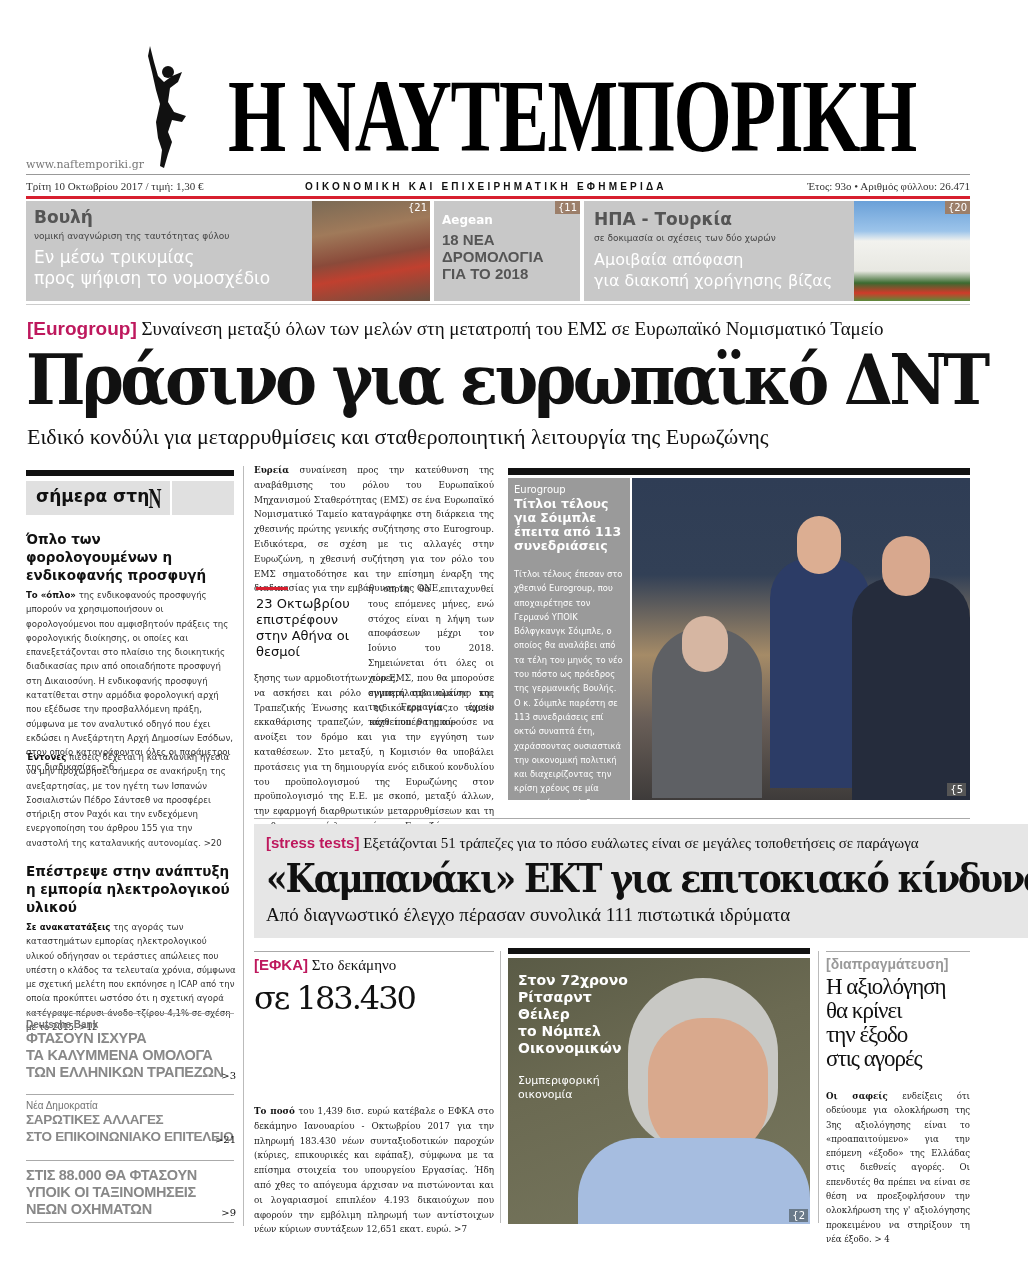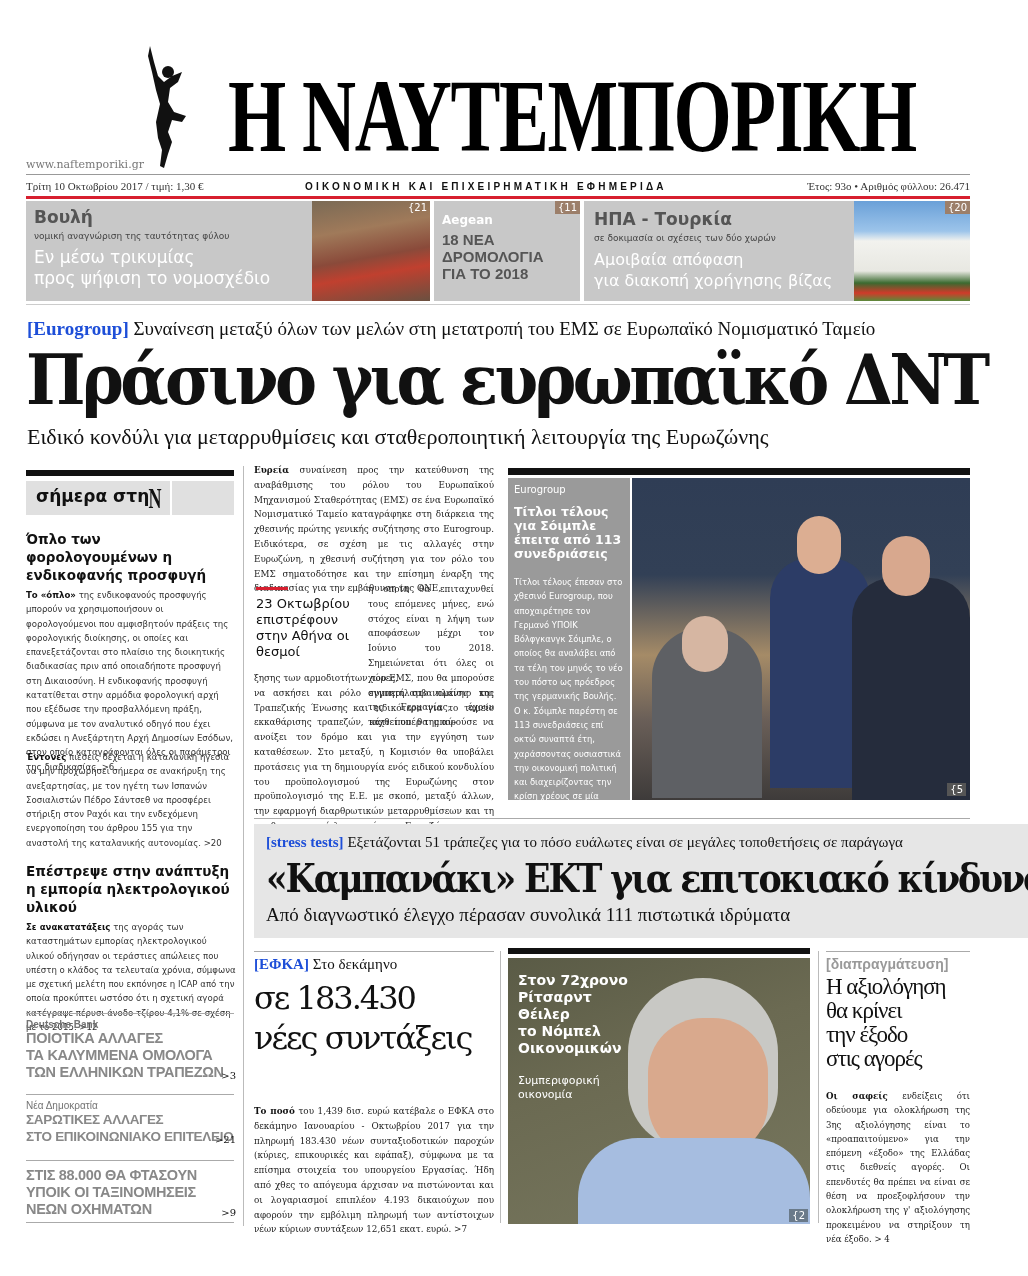--- a/index.html
+++ b/index.html
@@ -17,21 +17,21 @@
 #issue{right:58px;top:180px;font-size:11px;color:#333;font-family:"Liberation Serif",serif}
 .rule-red{height:3px;background:#d71f2f}
 
 .tbox{background:#c8c8c8;height:100px;top:201px}
 .tbox .kicker{font-family:"DejaVu Sans",sans-serif;font-weight:bold;color:#555}
 .tbox .sub{font-family:"DejaVu Sans",sans-serif;font-size:9px;color:#444}
 .tbox .big{font-family:"DejaVu Sans",sans-serif;color:#fff;line-height:21px}
 .pageref{position:absolute;top:0;right:0;background:#9c7f6a;color:#fff;font-size:10px;padding:1px 3px;font-family:"DejaVu Sans",sans-serif}
 
 #lead-kicker{left:27px;top:318px;font-family:"Liberation Serif",serif;font-size:19px;white-space:nowrap}
-.tag-grey{color:#1d4ed8;font-family:Liberation Serif, serif;font-weight:bold}
+.tag-grey{color:#be185d;font-family:Liberation Sans, sans-serif;font-weight:bold}
 #lead-title{left:26px;top:338px;font-family:"DejaVu Serif",serif;font-weight:bold;font-size:70px;letter-spacing:-4px;white-space:nowrap;transform:scaleX(0.9);transform-origin:left top}
 #lead-sub{left:27px;top:424px;font-family:"Liberation Serif",serif;font-size:22px;white-space:nowrap}
 
 .blackbar{height:10px;background:#111}
 .lh{font-family:"DejaVu Sans",sans-serif;font-weight:bold;font-size:13.5px;line-height:18px}
 .lb{font-family:"DejaVu Sans",sans-serif;font-size:8.6px;line-height:14.3px;color:#333}
 .lb b{color:#111}
 .sidered{font-family:Liberation Sans, sans-serif;font-size:10px;color:#737373;font-weight:bold}
 .sidegrey{font-family:"Liberation Sans",sans-serif;font-weight:bold;font-size:14.5px;color:#888;line-height:17px;letter-spacing:-0.3px}
 .ref{font-family:"DejaVu Serif",serif;font-size:10px;color:#111}
@@ -116,21 +116,21 @@
 </div>
 <div class="abs" style="left:26px;top:862px;width:210px">
   <div class="lh">Επέστρεψε στην ανάπτυξη η εμπορία ηλεκτρολογικού υλικού</div>
   <div class="lb" style="margin-top:4px"><b>Σε ανακατατάξεις</b> <span>της αγοράς των καταστημάτων εμπορίας ηλεκτρολογικού υλικού οδήγησαν οι τεράστιες απώλειες που υπέστη ο κλάδος τα τελευταία χρόνια, σύμφωνα με σχετική μελέτη που εκπόνησε η ICAP από την οποία προκύπτει ωστόσο ότι η σχετική αγορά κατέγραψε πέρυσι άνοδο τζίρου 4,1% σε σχέση με το 2015. &gt;12</span></div>
 </div>
 
 <div class="abs hr" style="left:26px;top:1013px;width:208px"></div>
 <div class="abs" style="left:26px;top:1019px;width:210px">
   <div class="sidered">Deutsche Bank</div>
   <div class="sidegrey">
-      <div>ΠΟΙΟΤΙΚΑ ΑΛΛΑΓΕΣ</div>
+      <div>ΦΤΑΣΟΥΝ ΙΣΧΥΡΑ</div>
       <div>ΤΑ ΚΑΛΥΜΜΕΝΑ ΟΜΟΛΟΓΑ</div>
       <div>ΤΩΝ ΕΛΛΗΝΙΚΩΝ ΤΡΑΠΕΖΩΝ</div>
     </div>
   <span class="abs ref" style="right:0;bottom:0">&gt;3</span>
 </div>
 <div class="abs hr" style="left:26px;top:1094px;width:208px"></div>
 <div class="abs" style="left:26px;top:1100px;width:210px">
   <div class="sidered" style="font-weight:normal">Νέα Δημοκρατία</div>
   <div class="sidegrey" style="font-size:13.5px">
       <div>ΣΑΡΩΤΙΚΕΣ ΑΛΛΑΓΕΣ</div>
@@ -153,21 +153,21 @@
 
 <div class="abs mb" style="left:254px;top:463px;width:240px"><b>Ευρεία</b> <span>συναίνεση προς την κατεύθυνση της αναβάθμισης του ρόλου του Ευρωπαϊκού Μηχανισμού Σταθερότητας (ΕΜΣ) σε ένα Ευρωπαϊκό Νομισματικό Ταμείο καταγράφηκε στη διάρκεια της χθεσινής πρώτης γενικής συζήτησης στο Eurogroup. Ειδικότερα, σε σχέση με τις αλλαγές στην Ευρωζώνη, η χθεσινή συζήτηση για τον ρόλο του ΕΜΣ σηματοδότησε και την επίσημη έναρξη της διαδικασίας για την εμβάθυνση της ΟΝΕ,</span></div>
 <div class="abs" style="left:256px;top:587px;width:32px;height:3px;background:#d71f2f"></div>
 <div class="abs pull" style="left:256px;top:596px;width:100px">23 Οκτωβρίου επιστρέφουν στην Αθήνα οι θεσμοί</div>
 <div class="abs mb" style="left:368px;top:582px;width:126px">η οποία θα επιταχυνθεί τους επόμενες μήνες, ενώ στόχος είναι η λήψη των αποφάσεων μέχρι τον Ιούνιο του 2018. Σημειώνεται ότι όλες οι χώρες, συμπεριλαμβανομένης και της Γερμανίας, έχουν ταχθεί υπέρ της αύ-</div>
 <div class="abs mb" style="left:254px;top:671px;width:240px">ξησης των αρμοδιοτήτων του ΕΜΣ, που θα μπορούσε να ασκήσει και ρόλο εγγυητή στο πλαίσιο της Τραπεζικής Ένωσης και ειδικότερα για το ταμείο εκκαθάρισης τραπεζών, κάτι που θα μπορούσε να ανοίξει τον δρόμο και για την εγγύηση των καταθέσεων. Στο μεταξύ, η Κομισιόν θα υποβάλει προτάσεις για τη δημιουργία ενός ειδικού κονδυλίου του προϋπολογισμού της Ευρωζώνης στον προϋπολογισμό της Ε.Ε. με σκοπό, μεταξύ άλλων, την εφαρμογή διαρθρωτικών μεταρρυθμίσεων και τη σταθεροποιητική λειτουργία της Ευρωζώνης και της Τραπεζικής Ένωσης. &gt;5</div>
 
 <div class="abs blackbar" style="left:508px;top:468px;width:462px;height:7px"></div>
 <div class="abs" id="gboxtext" style="left:508px;top:478px;width:122px;height:322px;padding:6px">
   <div class="sans" style="font-size:10px">Eurogroup</div>
-  <div class="sans" style="font-size:12.5px;font-weight:bold;line-height:14px;margin-top:10px">Τίτλοι τέλους για Σόιμπλε έπειτα από 113 συνεδριάσεις</div>
+  <div class="sans" style="font-size:12.5px;font-weight:bold;line-height:14px;margin-top:2px">Τίτλοι τέλους για Σόιμπλε έπειτα από 113 συνεδριάσεις</div>
   <div class="sans" style="font-size:8.4px;line-height:14.3px;margin-top:14px">Τίτλοι τέλους έπεσαν στο χθεσινό Eurogroup, που αποχαιρέτησε τον Γερμανό ΥΠΟΙΚ Βόλφγκανγκ Σόιμπλε, ο οποίος θα αναλάβει από τα τέλη του μηνός το νέο του πόστο ως πρόεδρος της γερμανικής Βουλής. Ο κ. Σόιμπλε παρέστη σε 113 συνεδριάσεις επί οκτώ συναπτά έτη, χαράσσοντας ουσιαστικά την οικονομική πολιτική και διαχειρίζοντας την κρίση χρέους σε μία ταραγμένη περίοδο στην ιστορία της Ευρωζώνης, με προεξάρχον το ελληνικό ζήτημα.</div>
 </div>
 <div class="abs photo1" style="left:632px;top:478px;width:338px;height:322px">
   <div class="abs" style="left:20px;top:150px;width:110px;height:170px;background:#5e6064;border-radius:50px 50px 0 0"></div>
   <div class="abs" style="left:50px;top:138px;width:46px;height:56px;background:#d6b6a2;border-radius:24px"></div>
   <div class="abs" style="left:138px;top:80px;width:100px;height:230px;background:#2c3c66;border-radius:40px 40px 0 0"></div>
   <div class="abs" style="left:165px;top:38px;width:44px;height:58px;background:#dcae92;border-radius:22px"></div>
   <div class="abs" style="left:220px;top:100px;width:118px;height:222px;background:#252c3c;border-radius:40px 40px 0 0"></div>
   <div class="abs" style="left:250px;top:58px;width:48px;height:60px;background:#d8a88e;border-radius:24px"></div>
   <span class="pageref" style="top:auto;bottom:4px;right:4px;background:#555">{5</span>
@@ -182,21 +182,20 @@
   <div class="abs" style="left:12px;top:80px;font-family:'Liberation Serif',serif;font-size:19px;white-space:nowrap">Από διαγνωστικό έλεγχο πέρασαν συνολικά 111 πιστωτικά ιδρύματα</div>
   <span class="pageref" style="top:auto;bottom:2px;right:4px;background:#888">{3</span>
 </div>
 
 <div class="abs hr" style="left:254px;top:951px;width:240px"></div>
 <div class="abs" style="left:254px;top:956px;font-family:'Liberation Serif',serif;font-size:15px;white-space:nowrap">
   <span class="tag-grey">[ΕΦΚΑ]</span> <span>Στο δεκάμηνο</span>
 </div>
 <div class="abs" style="left:254px;top:978px;font-family:'DejaVu Serif',serif;font-size:32px;line-height:40px;letter-spacing:-2px;white-space:nowrap">
     <div>σε 183.430</div>
-    <div>νέες συντάξεις</div>
 </div>
 <div class="abs mb" style="left:254px;top:1104px;width:240px"><b>Το ποσό</b> <span>του 1,439 δισ. ευρώ κατέβαλε ο ΕΦΚΑ στο δεκάμηνο Ιανουαρίου - Οκτωβρίου 2017 για την πληρωμή 183.430 νέων συνταξιοδοτικών παροχών (κύριες, επικουρικές και εφάπαξ), σύμφωνα με τα επίσημα στοιχεία του υπουργείου Εργασίας. Ήδη από χθες το απόγευμα άρχισαν να πιστώνονται και οι λογαριασμοί επιπλέον 4.193 δικαιούχων που αφορούν την εμβόλιμη πληρωμή των αντίστοιχων νέων κύριων συντάξεων 12,651 εκατ. ευρώ. &gt;7</span></div>
 
 <div class="abs vr" style="left:500px;top:951px;height:272px"></div>
 
 <div class="abs blackbar" style="left:508px;top:948px;width:302px;height:6px"></div>
 <div class="abs phot2" style="left:508px;top:958px;width:302px;height:266px">
   <div class="abs" style="left:120px;top:20px;width:150px;height:170px;background:#c8c8c4;border-radius:75px 75px 60px 60px"></div>
   <div class="abs" style="left:140px;top:60px;width:120px;height:140px;background:#d9a98d;border-radius:55px"></div>
   <div class="abs" style="left:70px;top:180px;width:232px;height:86px;background:#a6bde0;border-radius:60px 60px 0 0"></div>

